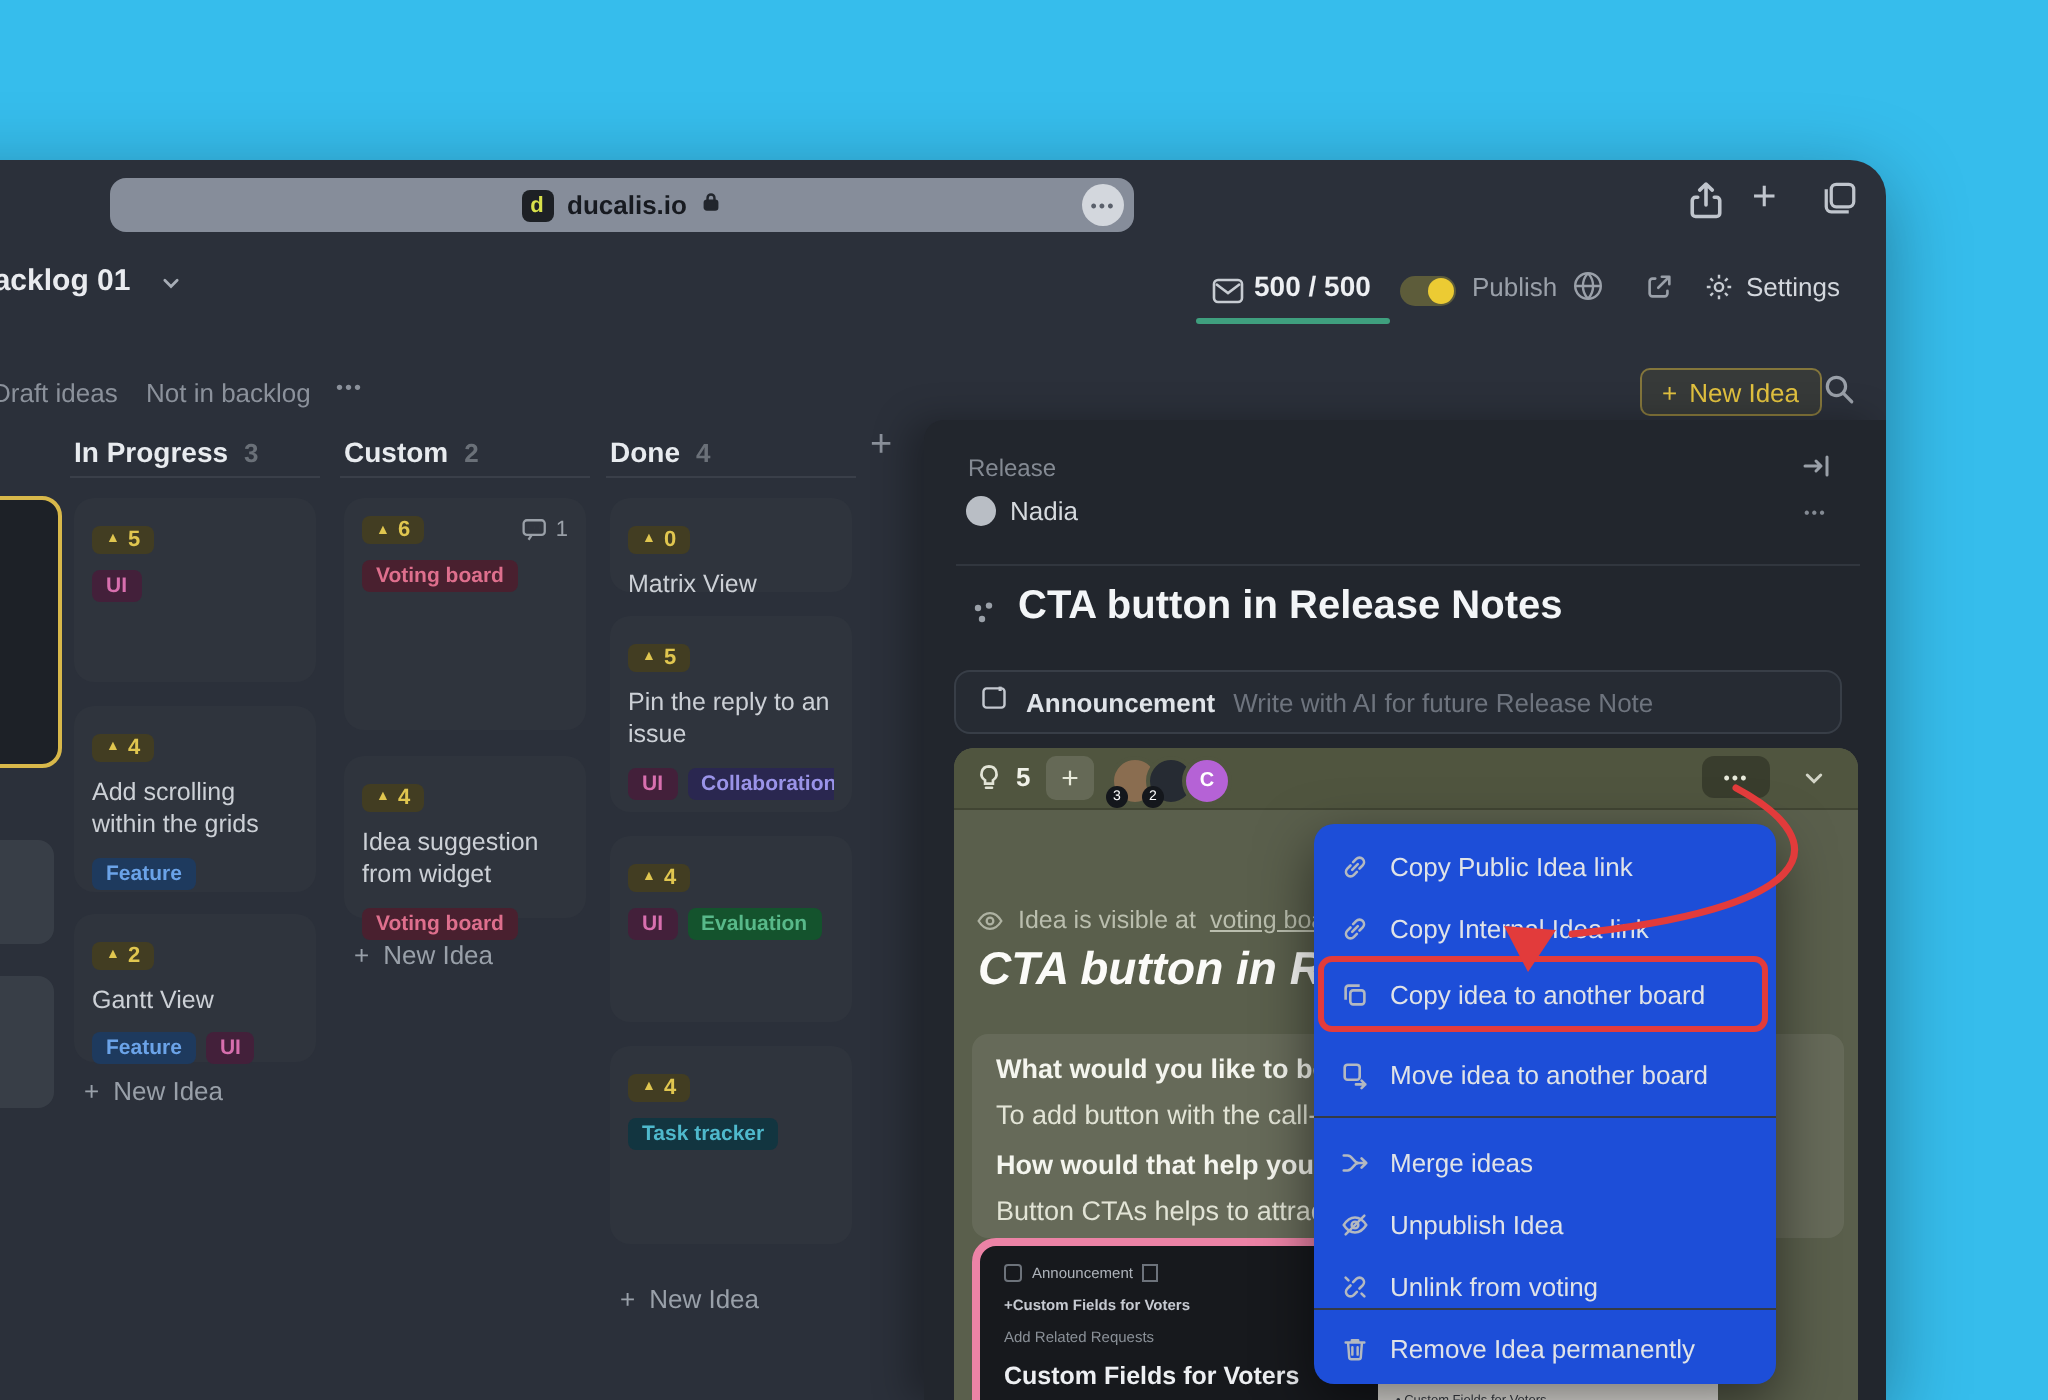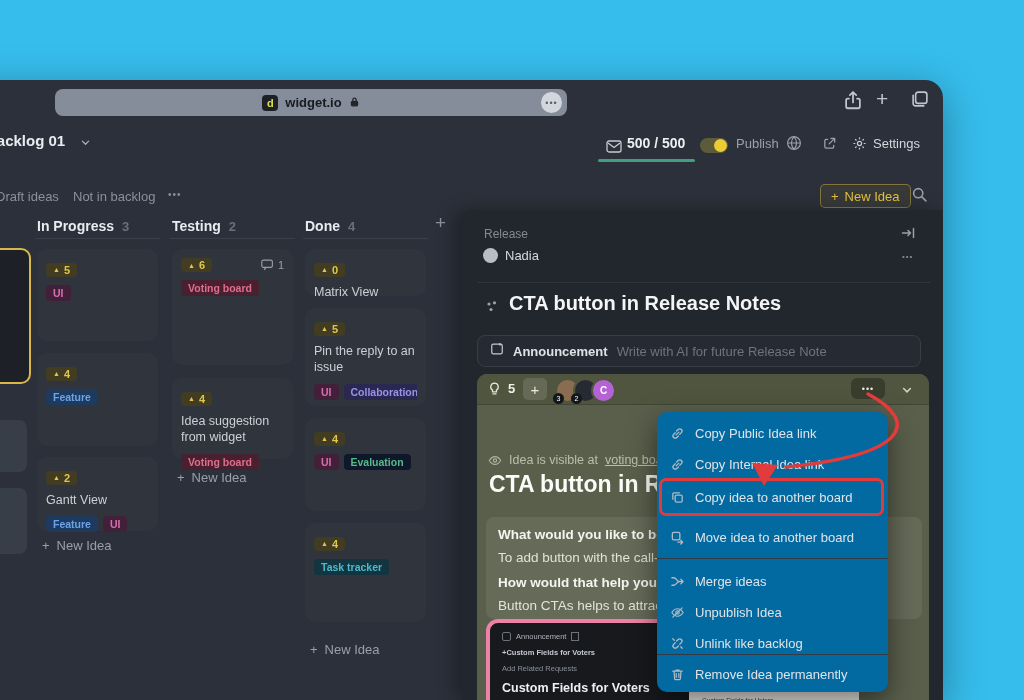--- a/index.html
+++ b/index.html
@@ -38,21 +38,21 @@
   .chip{display:inline-flex;align-items:center;gap:4px;background:#423d22;border-radius:4px;
     padding:1px 7px;color:#e0c64f;font-size:11px;font-weight:700;}
   .chip .tri{font-size:7px;}
   .ctitle{margin-top:7px;font-size:12.5px;line-height:1.32;color:#ccd0d6;}
   .tags{margin-top:8px;display:flex;gap:5px;overflow:hidden;white-space:nowrap;}
   .tag{display:inline-block;font-size:10.5px;font-weight:600;padding:2px 7px;border-radius:4px;}
   .tag.ui{background:#43203a;color:#d86fae;}
   .tag.feature{background:#1e3a5e;color:#6ba3e8;}
   .tag.voting{background:#49202f;color:#de6f8d;}
   .tag.collab{background:#2a2750;color:#9a93e8;}
-  .tag.eval{background:#0f172a;color:#58b98a;}
+  .tag.eval{background:#14532d;color:#58b98a;}
   .tag.task{background:#123540;color:#4fb9cc;}
   .newidea{display:flex;align-items:center;gap:7px;color:#99a0a9;font-size:13px;}
   .cmt{display:flex;align-items:center;gap:4px;color:#9aa0a8;font-size:11px;}
   
   #panel{left:532px;top:130px;width:481px;height:490px;background:#22262d;
     border-radius:10px 0 0 0;box-shadow:-8px 0 18px rgba(0,0,0,.28);}
   .plabel{font-size:12px;color:#848a93;}
   .pname{font-size:13px;color:#d6dade;}
   .ptitle{font-size:20px;font-weight:800;color:#f3f5f7;white-space:nowrap;}
   .annbox{left:15px;top:125px;width:444px;height:32px;border:1px solid #383e47;background:#262b33;
@@ -67,49 +67,49 @@
     box-sizing:content-box;display:flex;align-items:center;justify-content:center;}
   .badge{position:absolute;left:-4px;bottom:-3px;width:11px;height:11px;border-radius:50%;
     background:#14171c;color:#fff;font-size:7px;display:flex;align-items:center;justify-content:center;}
   .dotspill{position:absolute;top:4px;width:34px;height:21px;border-radius:6px;background:rgba(0,0,0,.28);
     color:#e8eadb;font-size:9px;letter-spacing:1px;display:flex;align-items:center;justify-content:center;}
   .voterspill{position:absolute;left:9px;top:41px;width:153px;height:25px;border-radius:6px;
     background:rgba(255,255,255,.10);display:flex;align-items:center;gap:7px;padding:0 9px;
     box-sizing:border-box;color:#f0f1e9;font-size:12.5px;}
   .eyerow{position:absolute;left:11px;top:79px;display:flex;align-items:center;gap:7px;
     color:#babeae;font-size:12.5px;}
-  .oheading{position:absolute;left:12px;top:97px;font-size:23px;font-weight:800;color:#fbfbf8;white-space:nowrap;}
+  .oheading{position:absolute;left:12px;top:97px;font-size:23px;font-weight:800;color:#fbfbf8;white-space:nowrap;font-style:italic;}
   .qacard{position:absolute;left:9px;top:143px;width:436px;height:102px;border-radius:8px;
     background:rgba(255,255,255,.075);padding:10px 12px;box-sizing:border-box;}
   .q{font-size:13.5px;font-weight:700;color:#f4f5ee;white-space:nowrap;}
   .a{font-size:13.5px;color:#e2e4d6;white-space:nowrap;}
   .pinkcard{position:absolute;left:9px;top:245px;width:352px;height:130px;border:4px solid #ec83a6;
     border-radius:12px;background:#17191d;padding:9px 12px;box-sizing:border-box;}
   .tiny{font-size:7.5px;color:#8a9097;}
   .whitecard{position:absolute;left:212px;top:310px;width:170px;height:40px;background:#edebe6;
     border-radius:8px 8px 0 0;padding:5px 9px;box-sizing:border-box;}
   
-  #menu{left:727px;top:332px;width:231px;height:280px;background:#0369a1;border-radius:10px;
+  #menu{left:727px;top:332px;width:231px;height:280px;background:#1d4ed8;border-radius:10px;
     box-shadow:0 10px 28px rgba(0,0,0,.5);z-index:30;}
   .mi{position:absolute;left:0;right:0;height:30px;display:flex;align-items:center;gap:10px;
     padding:0 13px;color:#e0e3e7;font-size:13px;box-sizing:border-box;}
   .mi svg{color:#b3b9c1;flex:none;}
   .mdiv{position:absolute;left:0;right:0;height:1px;background:#353b44;}
   .hlbox{position:absolute;left:2px;top:66px;width:225px;height:38px;border:3px solid #e23b3b;
     border-radius:7px;box-sizing:border-box;z-index:2;}
   #arrow{left:770px;top:305px;z-index:40;pointer-events:none;}
 </style>
 </head>
 <body>
 
 <div id="window">
 
   <div class="abs urlpill">
     <span class="favicon">d</span>
-    <span class="urltext">widget.io</span>
+    <span class="urltext">ducalis.io</span>
     <span>
       <svg width="11" height="12" viewBox="0 0 16 16" fill="none" stroke="#22262d" stroke-width="1.8">
           <rect x="3.5" y="7" width="9" height="6.5" rx="1.5" fill="#22262d"></rect>
           <path d="M5.5 7V5a2.5 2.5 0 015 0v2"></path>
         </svg>
     </span>
     <span class="pilldots">•••</span>
   </div>
   <div class="abs chromeicon" style="left:912px;top:8px">
     <svg width="22" height="24" viewBox="0 0 16 16" fill="none" stroke="currentColor" stroke-width="1.3" stroke-linecap="round" stroke-linejoin="round">
@@ -192,20 +192,21 @@
       </span>
     <div class="tags">
         <span class="tag ui">UI</span>
       </div>
   </div>
   <div class="abs card" style="left:107px;top:273px;height:93px">
     <span class="chip">
         <span class="tri">▲</span>
         <span>4</span>
       </span>
+    <div class="ctitle">Add scrolling within the grids</div>
     <div class="tags">
         <span class="tag feature">Feature</span>
       </div>
   </div>
   <div class="abs card" style="left:107px;top:377px;height:74px">
     <span class="chip">
         <span class="tri">▲</span>
         <span>2</span>
       </span>
     <div class="ctitle">Gantt View</div>
@@ -213,21 +214,21 @@
       <span class="tag feature">Feature</span>
       <span class="tag ui">UI</span>
     </div>
   </div>
   <div class="abs newidea" style="left:112px;top:458px">
     <span>+</span>
       <span>New Idea</span>
   </div>
 
   <div class="abs colhead" style="left:242px;top:138px">
-    <span>Testing</span>
+    <span>Custom</span>
       <span class="cnt">2</span>
   </div>
   <div class="abs colsep" style="left:240px;top:158px;width:125px"></div>
 
   <div class="abs card" style="left:242px;top:169px;height:116px">
     <div style="display:flex;justify-content:space-between;align-items:center">
       <span class="chip">
           <span class="tri">▲</span>
           <span>6</span>
         </span>
@@ -447,21 +448,21 @@
           <path d="M2 8c1.7-2.7 3.9-4 6-4s4.3 1.3 6 4c-1.7 2.7-3.9 4-6 4s-4.3-1.3-6-4z"></path>
           <circle cx="8" cy="8" r="1.8"></circle>
           <path d="M3 13L13 3" stroke-linecap="round"></path>
         </svg>
       <span>Unpublish Idea</span>
     </div>
     <div class="mi" style="top:216px">
       <svg width="15" height="15" viewBox="0 0 16 16" fill="none" stroke="currentColor" stroke-width="1.4" stroke-linecap="round">
           <path d="M5.6 7.2L3.9 8.9a2.4 2.4 0 003.4 3.4l1.7-1.7M10.4 8.8l1.7-1.7a2.4 2.4 0 00-3.4-3.4L7 5.4M3 3l1.5 1.5M13 13l-1.5-1.5"></path>
         </svg>
-      <span>Unlink like backlog</span>
+      <span>Unlink from voting</span>
     </div>
     <div class="mdiv" style="top:242px"></div>
     <div class="mi" style="top:247px">
       <svg width="15" height="15" viewBox="0 0 16 16" fill="none" stroke="currentColor" stroke-width="1.3" stroke-linecap="round" stroke-linejoin="round">
           <path d="M3 4.5h10M6.3 4.5v-1.2h3.4v1.2M4.3 4.5l.6 8a1.1 1.1 0 001.1 1h4a1.1 1.1 0 001.1-1l.6-8M6.6 7v4M9.4 7v4"></path>
         </svg>
       <span>Remove Idea permanently</span>
     </div>
   </div>
 

